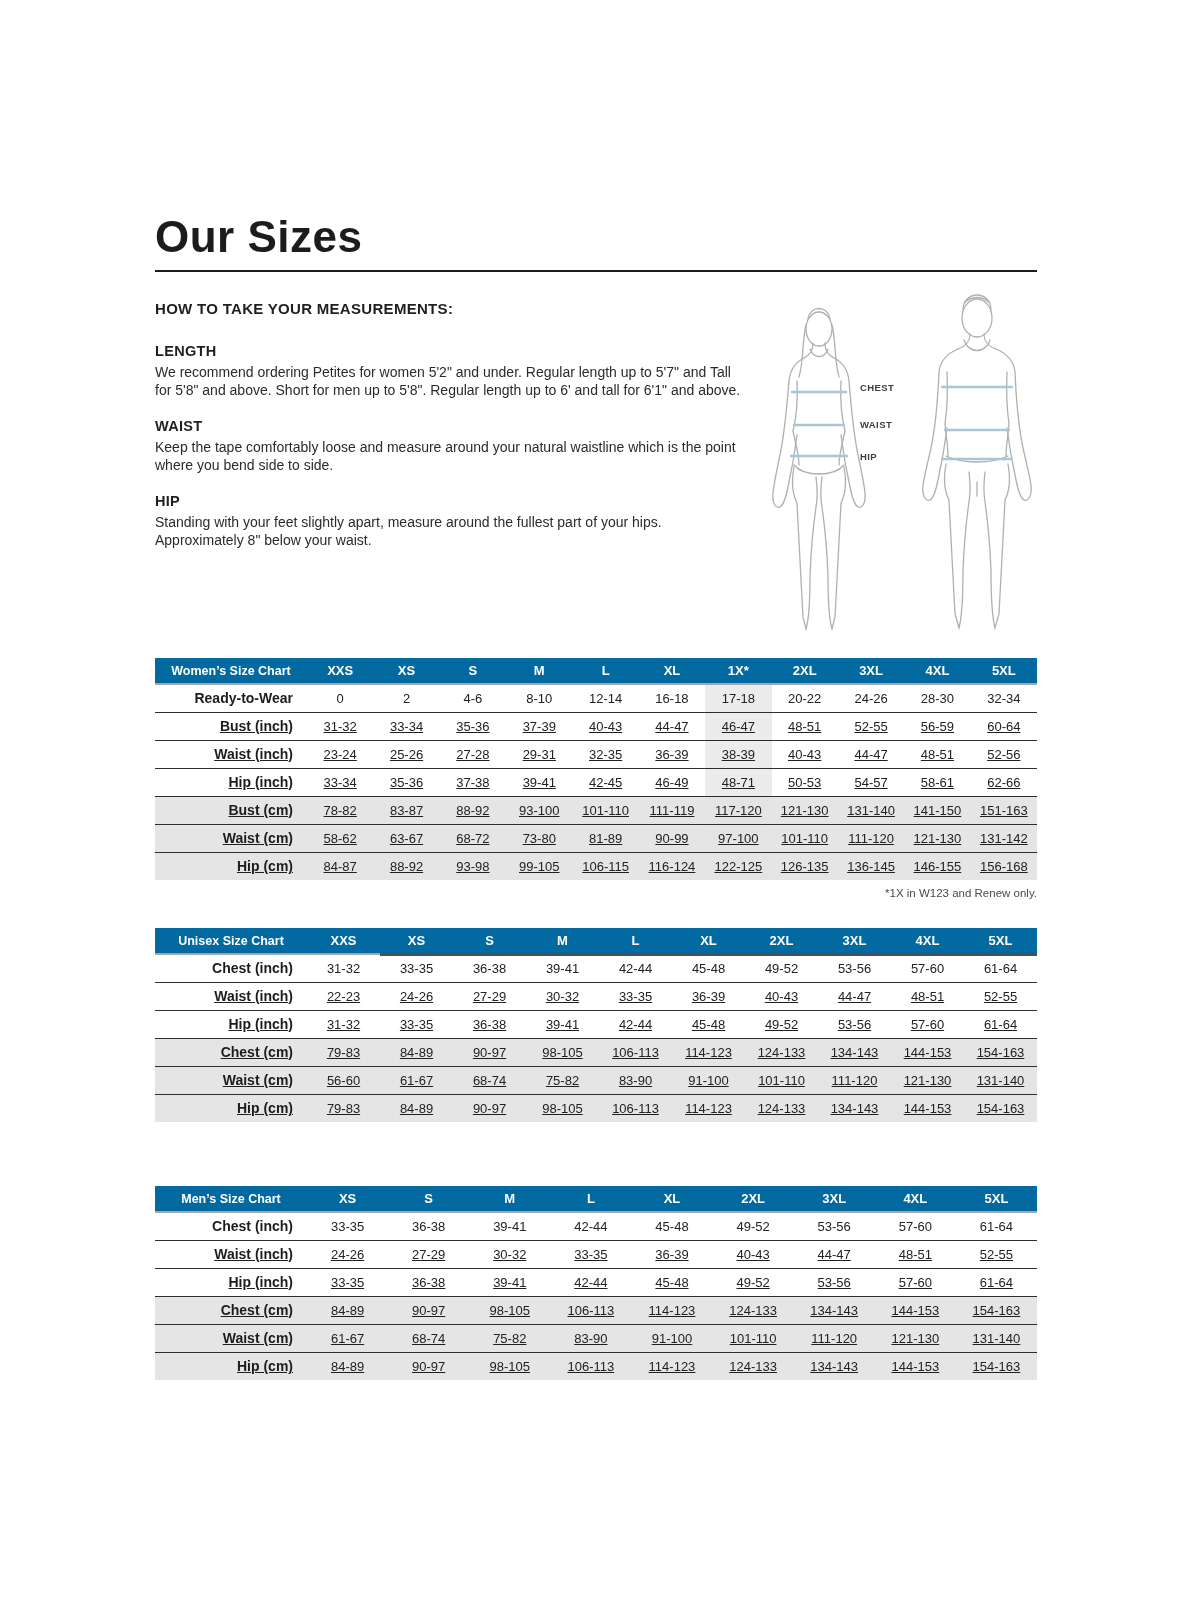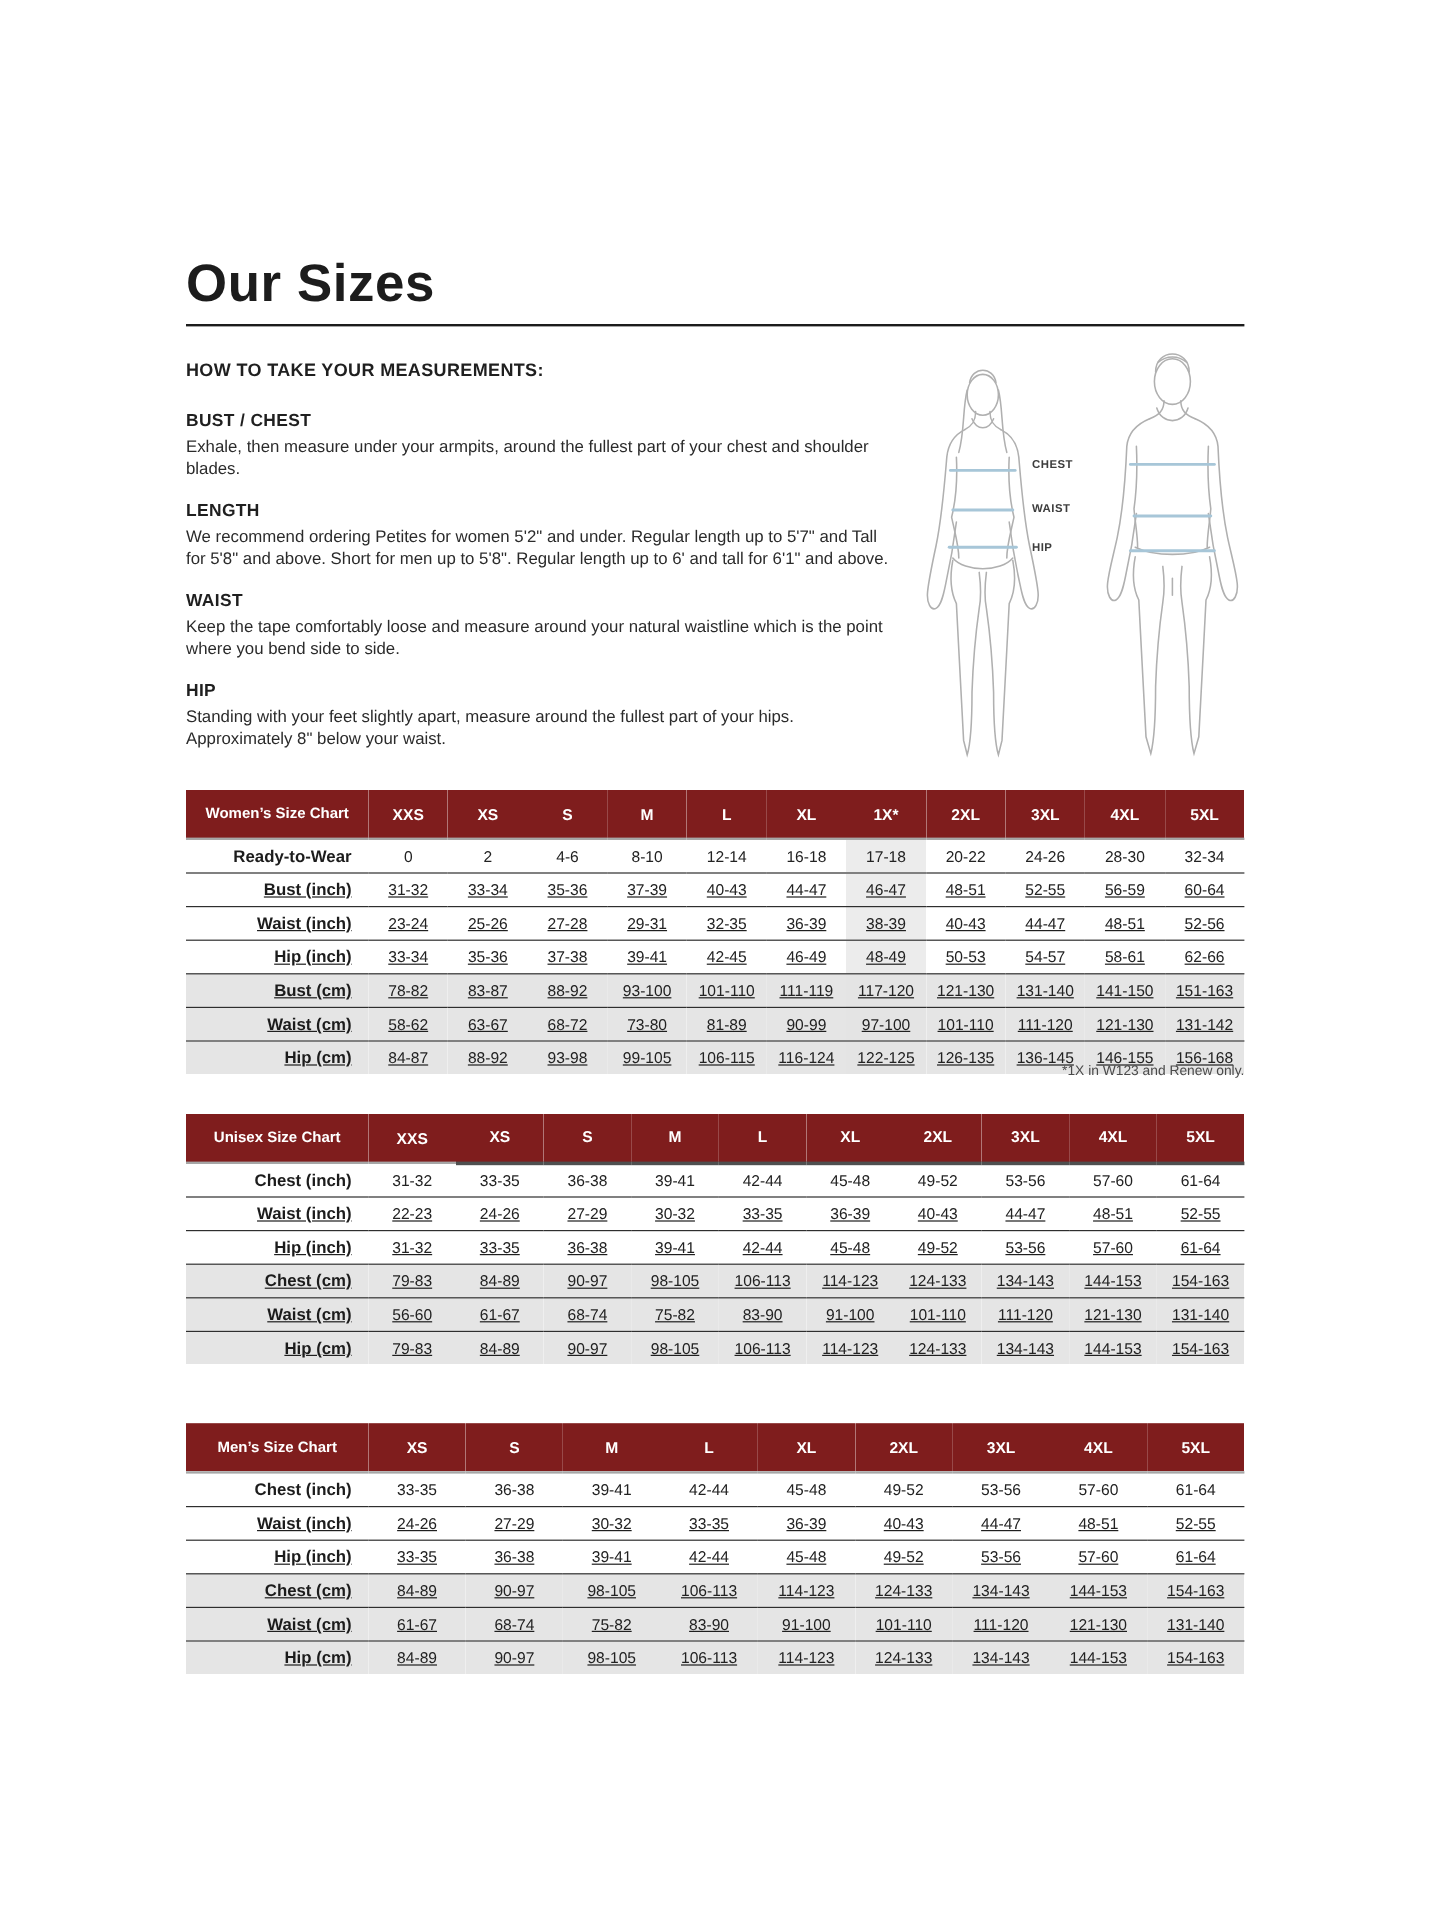--- a/index.html
+++ b/index.html
@@ -43,22 +43,22 @@
   .figures svg .mline { stroke:#a7c6d8; stroke-width:2.4; }
 
   
   .table-host { position:absolute; left:155px; width:882px; }
   .host-0 { top:658px; }
   .host-1 { top:928px; }
   .host-2 { top:1186px; }
   table.size-table { width:100%; border-collapse:collapse; table-layout:fixed; }
   table.size-table th, table.size-table td { overflow:hidden; white-space:nowrap; }
   table.size-table thead th {
-    background:#7f1d1d; color:#ffffff; font-size:13px; font-weight:700;
-    height:41px; text-align:center; border-bottom:2px solid #a6a6a6;
+    background:#0369a1; color:#ffffff; font-size:13px; font-weight:700;
+    height:26px; text-align:center; border-bottom:2px solid #a6a6a6;
   }
   table.size-table thead th.label-col { width:152px; font-size:12.5px; }
   table.size-table tbody th.row-label {
     text-align:right; padding-right:14px; font-size:14px; font-weight:800; color:#1c1c1c;
   }
   table.size-table tbody td { text-align:center; font-size:13px; color:#222; }
   table.size-table tbody tr { height:28px; }
   .table-unisex tbody tr, .table-mens tbody tr { height:30px; }
   table.size-table tbody tr + tr { border-top:1.5px solid #2e2e2e;text-decoration:underline; }
   table.size-table tbody tr.shaded { background:#e5e5e5; }
@@ -75,24 +75,20 @@
 <body>
 
 <div class="page">
 
   <h1 class="page-title">Our Sizes</h1>
   <div class="title-rule"></div>
 
   <div class="measure-text">
     <div class="measure-heading">HOW TO TAKE YOUR MEASUREMENTS:</div>
 
-    <div class="measure-section">
-      <h3>BUST / CHEST</h3>
-      <p>Exhale, then measure under your armpits, around the fullest part of your chest and shoulder blades.</p>
-    </div>
     <div class="measure-section">
       <h3>LENGTH</h3>
       <p>We recommend ordering Petites for women 5'2" and under. Regular length up to 5'7" and Tall for 5'8" and above. Short for men up to 5'8". Regular length up to 6' and tall for 6'1" and above.</p>
     </div>
     <div class="measure-section">
       <h3>WAIST</h3>
       <p>Keep the tape comfortably loose and measure around your natural waistline which is the point where you bend side to side.</p>
     </div>
     <div class="measure-section">
       <h3>HIP</h3>
@@ -222,21 +218,21 @@
             <td>52-56</td>
           </tr>
           <tr>
             <th class="row-label">Hip (inch)</th>
             <td>33-34</td>
             <td>35-36</td>
             <td>37-38</td>
             <td>39-41</td>
             <td>42-45</td>
             <td>46-49</td>
-            <td class="hl">48-49</td>
+            <td class="hl">48-71</td>
             <td>50-53</td>
             <td>54-57</td>
             <td>58-61</td>
             <td>62-66</td>
           </tr>
           <tr class="shaded">
             <th class="row-label">Bust (cm)</th>
             <td>78-82</td>
             <td>83-87</td>
             <td>88-92</td>

